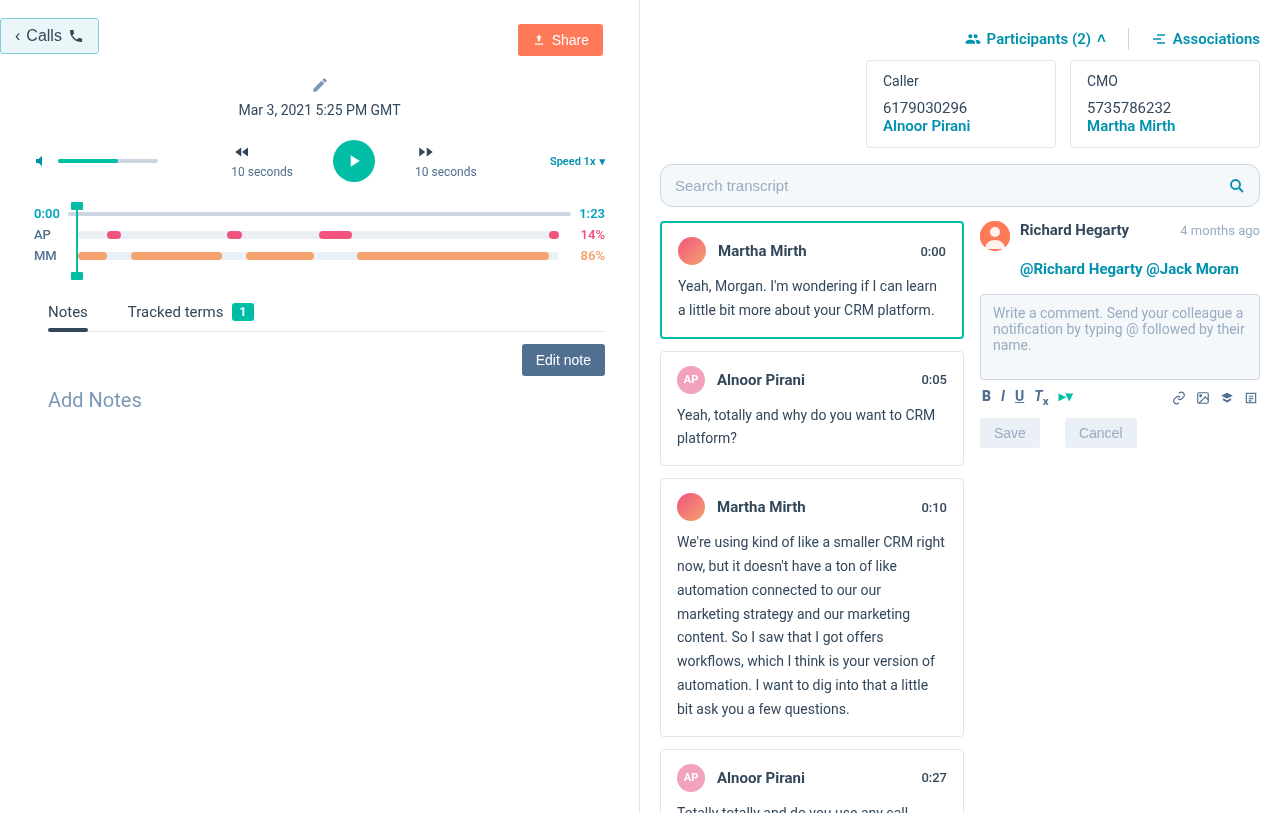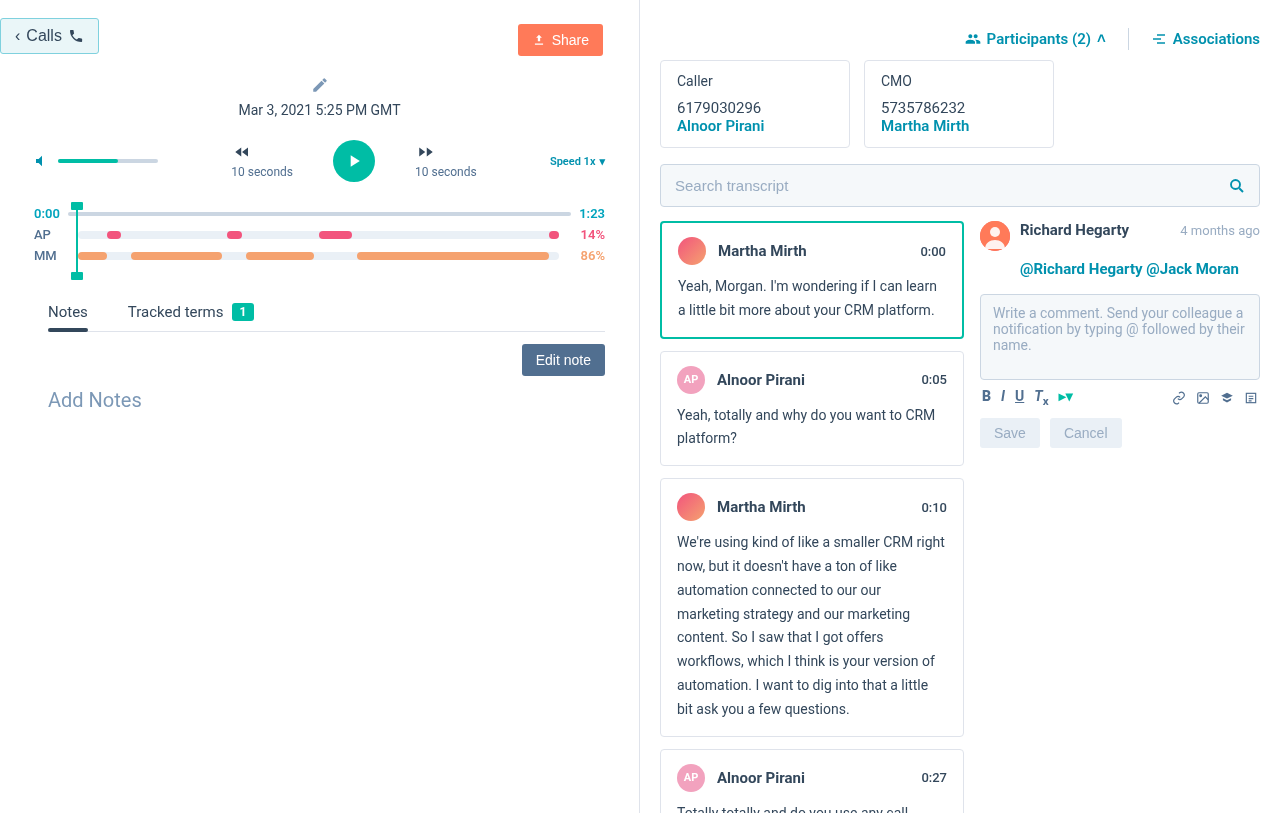--- a/index.html
+++ b/index.html
@@ -74,28 +74,28 @@
 .tab.active::after { content:""; position:absolute; left:0; right:0; bottom:-1px; height:4px; background:#33475b; border-radius:2px; }
 .badge { background:#00bda5; color:#fff; font-size:12px; font-weight:700; padding:2px 8px; border-radius:3px; }
 .edit-note-btn { float:right; margin: 12px 34px 0 0; background:#516f90; color:#fff; border:none; padding:8px 14px; border-radius:3px; font-size:14px; cursor:pointer; }
 .notes-area { margin: 12px 34px 0 48px; color:#7c98b6; font-size:20px; }
 
 
 .right-top { display:flex; justify-content:flex-end; align-items:center; gap:22px; padding: 28px 20px 10px 20px; }
 .top-link { color:#0091ae; font-weight:600; font-size:15px; cursor:pointer; display:inline-flex; align-items:center; gap:6px; }
 .divider { width:1px; height:22px; background:#cbd6e2; }
 
-.participant-cards { display:flex; gap:14px; padding:0 20px; justify-content:flex-start; }
+.participant-cards { display:flex; gap:14px; padding:0 20px; justify-content:flex-end; }
 .p-card { border:1px solid #dfe3eb; border-radius:4px; padding:12px 16px; min-width:190px; }
 .p-card .role { font-size:14px; color:#33475b; margin-bottom:10px; }
 .p-card .phone { font-size:15px; color:#33475b; margin-bottom:0; }
 .p-card .name { font-size:15px; color:#0091ae; font-weight:600; }
 
 .search-wrap { margin:16px 20px 14px 20px; position:relative; }
-.search-input { width:100%; padding:12px 44px 12px 14px; border:1px solid #cbd6e2; border-radius:4px; font-size:15px; background:#f5f8fa; color:#33475b; }
+.search-input { width:100%; padding:12px 44px 12px 14px; border:1px solid #cbd6e2; border-radius:12px; font-size:15px; background:#f5f8fa; color:#33475b; }
 .search-input::placeholder { color:#99acc2; }
 .search-icon { position:absolute; right:14px; top:50%; transform:translateY(-50%); color:#0091ae; cursor:pointer; }
 
 .content-cols { display:flex; gap:16px; padding:0 20px; }
 .transcript-col { flex:1; display:flex; flex-direction:column; gap:12px; }
 .t-card { border:1px solid #dfe3eb; border-radius:4px; padding:14px 16px; }
 .t-card.selected { border:2px solid #00bda5; }
 .t-head { display:flex; align-items:center; gap:12px; margin-bottom:10px; }
 .avatar { width:28px; height:28px; border-radius:50%; display:flex; align-items:center; justify-content:center; font-size:11px; font-weight:700; color:#fff; flex-shrink:0; }
 .av-mm { background: linear-gradient(135deg, #f2547d, #f5a26f); }
@@ -109,21 +109,21 @@
 .comment-head .avatar { width:30px; height:30px; background:linear-gradient(135deg,#ff7a59,#f2547d); }
 .commenter { font-weight:700; font-size:15px; color:#33475b; }
 .comment-age { font-size:13px; color:#99acc2; }
 .mention { color:#0091ae; font-weight:700; font-size:15px; }
 .comment-body { margin-left:40px; margin-bottom:16px; }
 .composer { border:1px solid #cbd6e2; background:#f5f8fa; border-radius:4px; padding:10px 12px; font-size:14px; color:#99acc2; min-height:86px; }
 .toolbar { display:flex; align-items:center; justify-content:space-between; margin-top:8px; padding:0 2px; }
 .tb-left { display:flex; gap:10px; }
 .tb-right { display:flex; gap:10px; }
 .tb-btn { color:#516f90; cursor:pointer; font-size:14px; font-weight:700; }
-.action-row { display:flex; gap:10px; margin-top:10px; }
+.action-row { display:flex; gap:25px; margin-top:10px; }
 .btn-ghost { background:#eaf0f6; color:#99acc2; border:none; padding:7px 14px; border-radius:3px; font-size:14px; cursor:not-allowed; }
 
 svg { display:block; }
 </style>
 </head>
 <body>
 
 <div class="app">
 
   <div class="left-pane">

